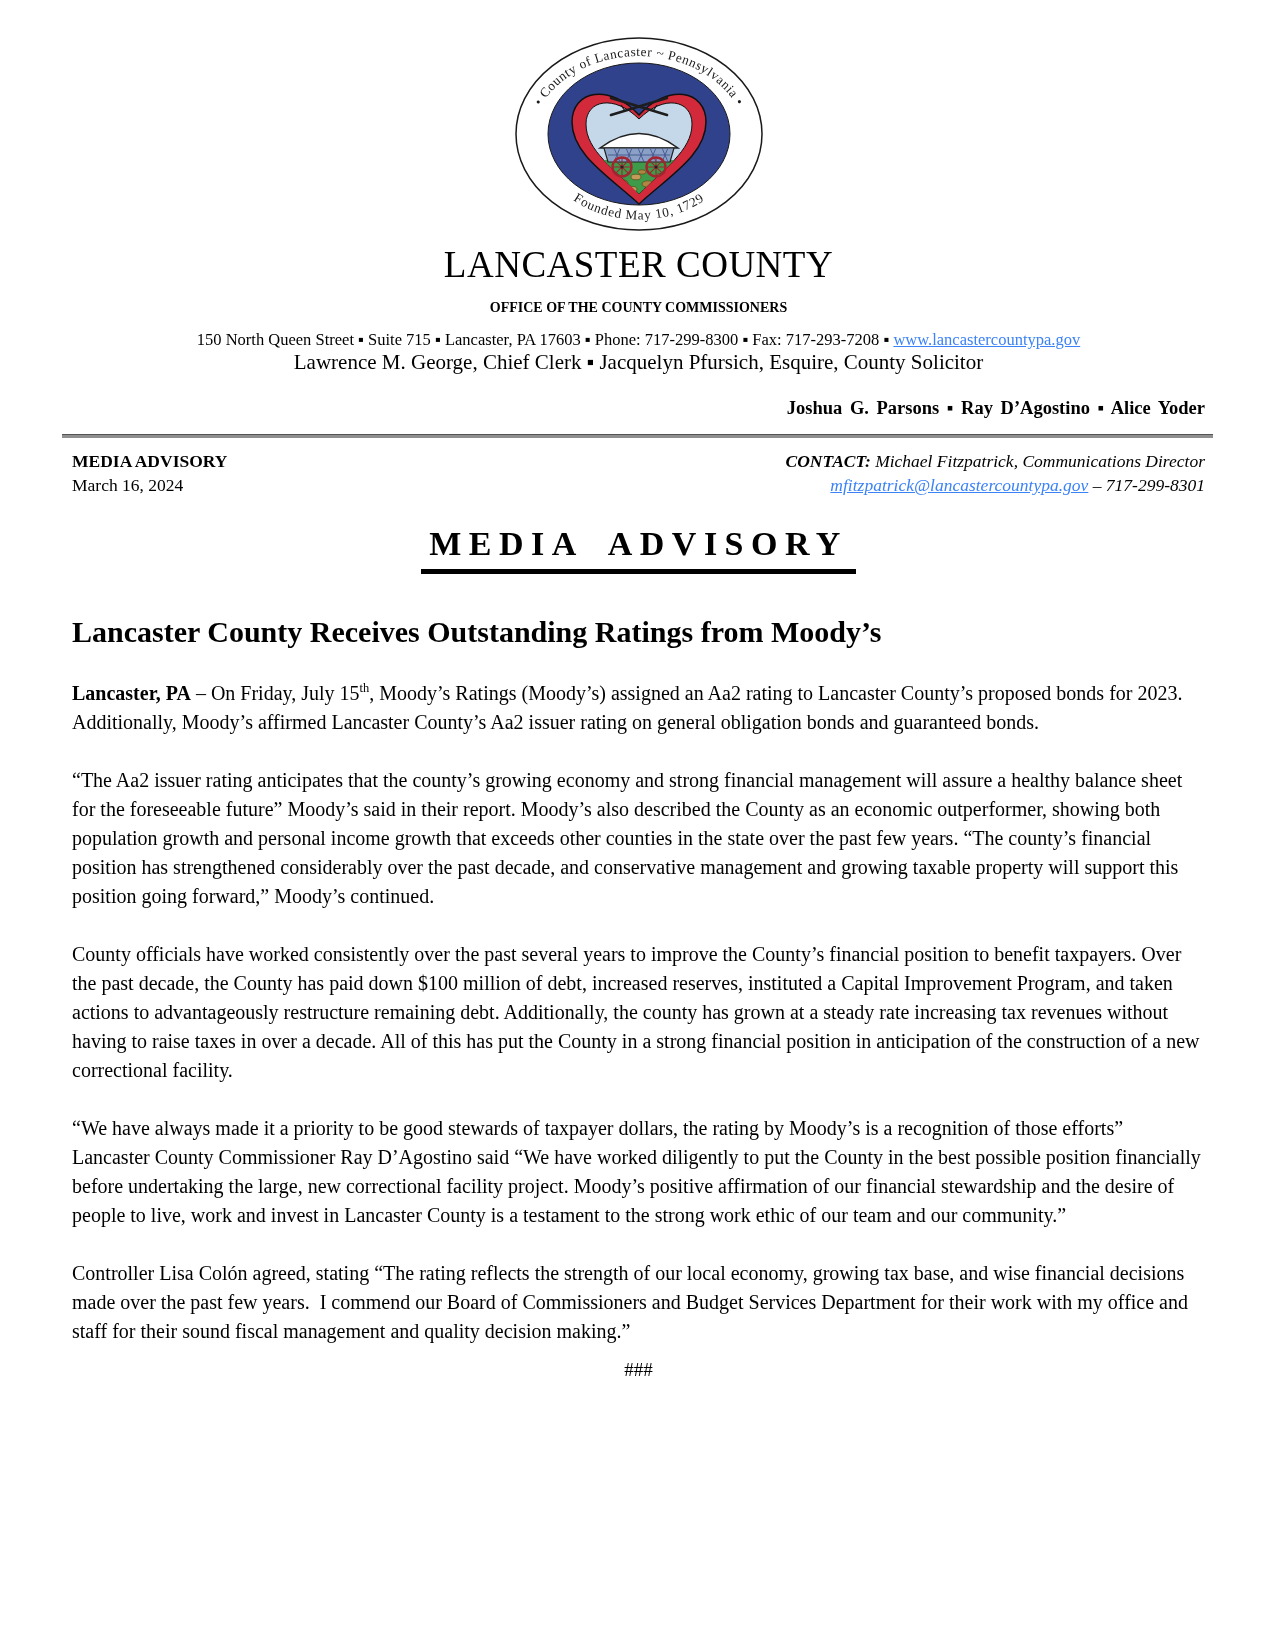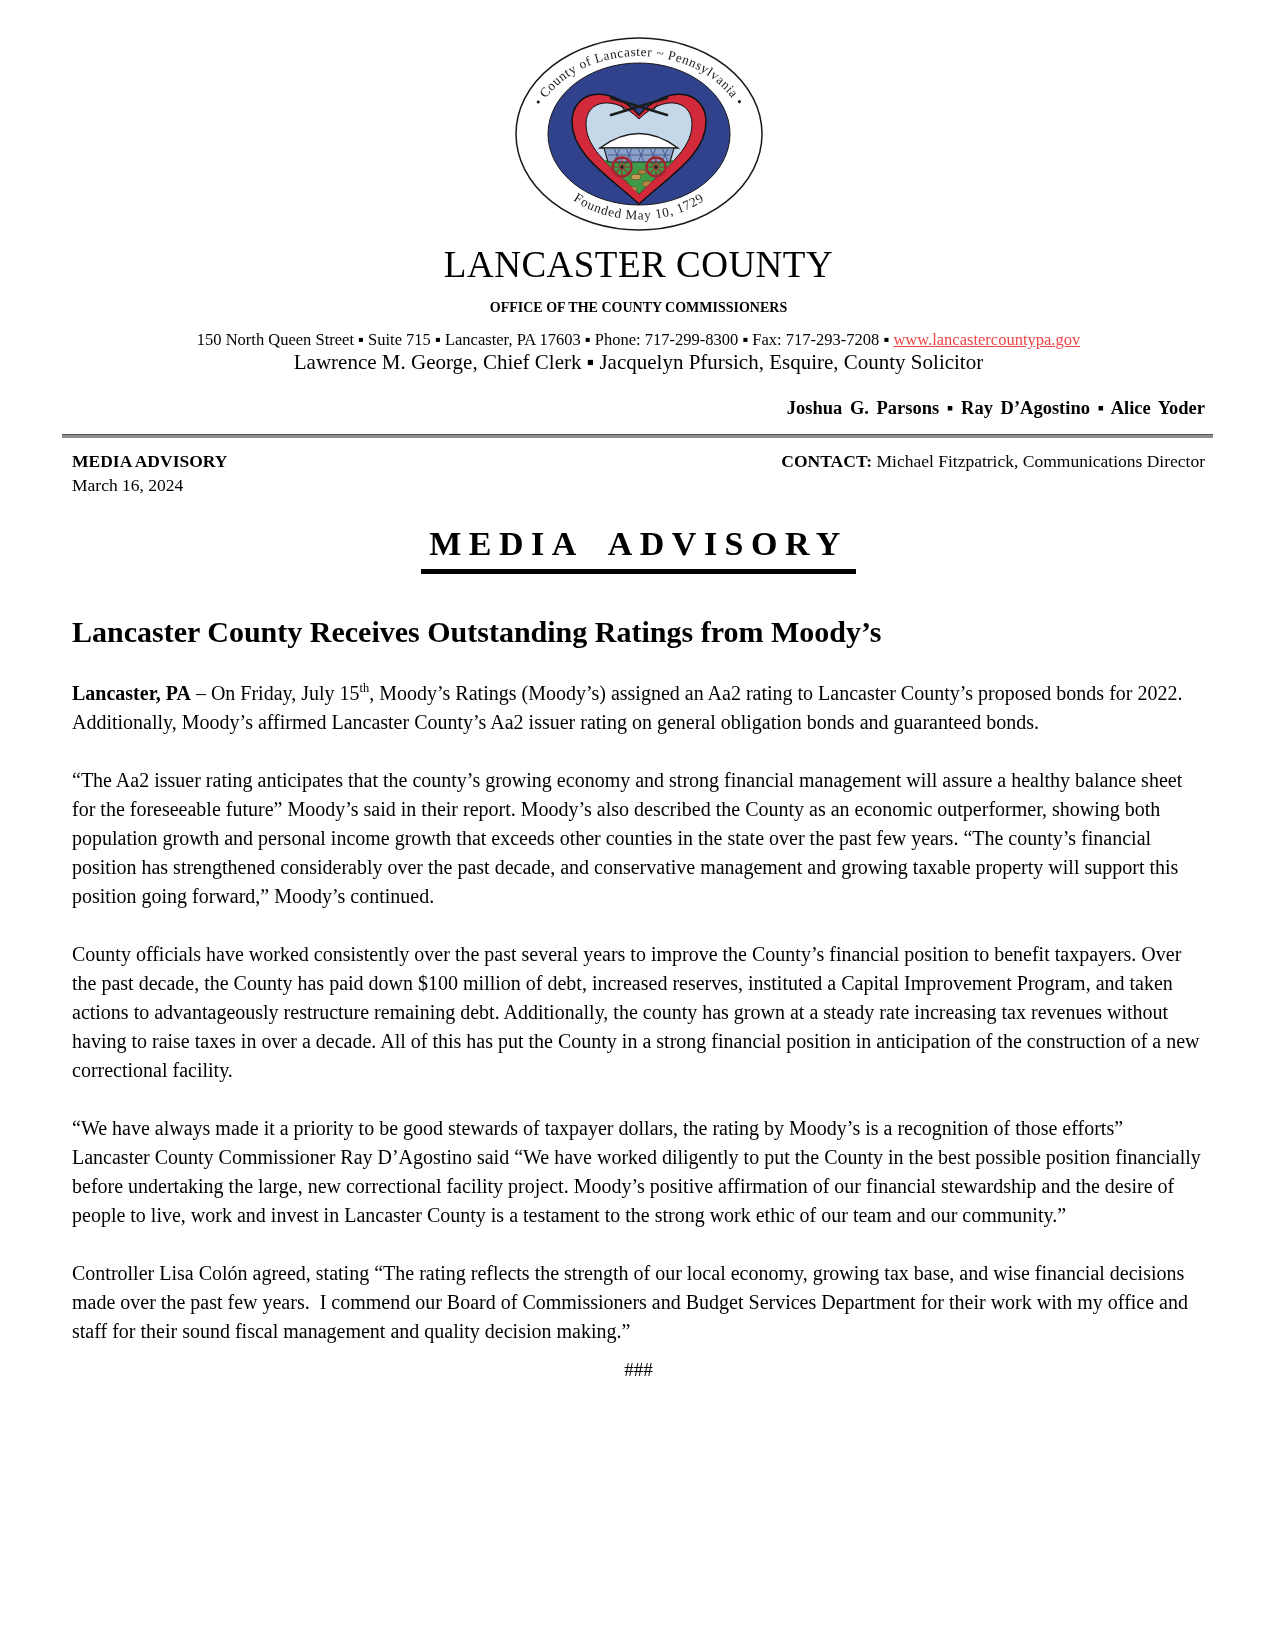--- a/index.html
+++ b/index.html
@@ -11,23 +11,23 @@
   .letterhead{text-align:center;}
   .seal{margin:0 auto;width:250px;height:196px;}
   .org-name{font-size:37px;font-weight:normal;line-height:42px;margin:12px 0 0;letter-spacing:0.5px;}
   .office-name{font-size:14px;font-weight:bold;line-height:27px;margin:8px;}
   .addr-line{font-size:16.5px;line-height:22px;margin-top:3px;}
   .staff-line{font-size:21px;line-height:22px;}
   .commissioners-line{font-size:18.5px;font-weight:bold;line-height:25px;margin-top:23px;word-spacing:3px;text-align:right;}
   .board-label{font-size:18px;line-height:24px;letter-spacing:1.5px;word-spacing:10px;}
   .rule{height:3px;background:#8f8f8f;border-top:1px solid #555;margin:13px -8px 0 -10px;}
   .advisory-row{display:flex;justify-content:space-between;margin-top:11px;font-size:17.5px;line-height:24px;}
-  .advisory-right{text-align:right;}
+  .advisory-right{text-align:right;font-style:italic;}
   .b{font-weight:bold;}
-  .link{color:#ef4444;text-decoration:underline;cursor:pointer;}
+  .link{color:#3b82f6;text-decoration:underline;cursor:pointer;}
   .doc-title{text-align:center;margin-top:27px;}
   .doc-title-text{
     display:inline-block;font-weight:bold;font-size:34px;line-height:40px;
     letter-spacing:0.22em;word-spacing:0.35em;border-bottom:5px solid #000;padding:0 8px 5px 8px;
   }
   .headline{font-size:30px;font-weight:bold;line-height:36px;margin:40px 0 0;}
   .body-text{margin-top:1px;}
   .body-text p{font-size:20px;line-height:29px;margin:29px 0 0;white-space:pre-wrap;}
   .body-text sup{font-size:0.62em;line-height:0;vertical-align:super;}
   .end-mark{text-align:center;font-size:19px;line-height:29px;margin-top:9px;}
@@ -116,31 +116,34 @@
 
   <div class="advisory-row">
     <div class="advisory-left">
       <div class="b">MEDIA ADVISORY</div>
       <div>March 16, 2024</div>
     </div>
     <div class="advisory-right">
       <div>
         <span class="b">CONTACT:</span><span> Michael Fitzpatrick, Communications Director</span>
       </div>
+      <div>
+        <a class="link">mfitzpatrick@lancastercountypa.gov</a><span> – 717-299-8301</span>
+      </div>
     </div>
   </div>
 
   <div class="doc-title">
     <span class="doc-title-text">MEDIA ADVISORY</span>
   </div>
 
   <h3 class="headline">Lancaster County Receives Outstanding Ratings from Moody’s</h3>
 
   <main class="body-text">
-      <p><span class="b">Lancaster, PA</span><span> – On Friday, July 15</span><sup>th</sup><span>, Moody’s Ratings (Moody’s) assigned an Aa2 rating to Lancaster County’s proposed bonds for 2022. Additionally, Moody’s affirmed Lancaster County’s Aa2 issuer rating on general obligation bonds and guaranteed bonds.</span></p>
+      <p><span class="b">Lancaster, PA</span><span> – On Friday, July 15</span><sup>th</sup><span>, Moody’s Ratings (Moody’s) assigned an Aa2 rating to Lancaster County’s proposed bonds for 2023. Additionally, Moody’s affirmed Lancaster County’s Aa2 issuer rating on general obligation bonds and guaranteed bonds.</span></p>
       <p><span>“The Aa2 issuer rating anticipates that the county’s growing economy and strong financial management will assure a healthy balance sheet for the foreseeable future” Moody’s said in their report. Moody’s also described the County as an economic outperformer, showing both population growth and personal income growth that exceeds other counties in the state over the past few years. “The county’s financial position has strengthened considerably over the past decade, and conservative management and growing taxable property will support this position going forward,” Moody’s continued.</span></p>
       <p><span>County officials have worked consistently over the past several years to improve the County’s financial position to benefit taxpayers. Over the past decade, the County has paid down $100 million of debt, increased reserves, instituted a Capital Improvement Program, and taken actions to advantageously restructure remaining debt. Additionally, the county has grown at a steady rate increasing tax revenues without having to raise taxes in over a decade. All of this has put the County in a strong financial position in anticipation of the construction of a new correctional facility.</span></p>
       <p><span>“We have always made it a priority to be good stewards of taxpayer dollars, the rating by Moody’s is a recognition of those efforts” Lancaster County Commissioner Ray D’Agostino said “We have worked diligently to put the County in the best possible position financially before undertaking the large, new correctional facility project. Moody’s positive affirmation of our financial stewardship and the desire of people to live, work and invest in Lancaster County is a testament to the strong work ethic of our team and our community.”</span></p>
       <p><span>Controller Lisa Colón agreed, stating “The rating reflects the strength of our local economy, growing tax base, and wise financial decisions made over the past few years.  I commend our Board of Commissioners and Budget Services Department for their work with my office and staff for their sound fiscal management and quality decision making.”</span></p>
     </main>
 
   <div class="end-mark">###</div>
 
 </div>
 

